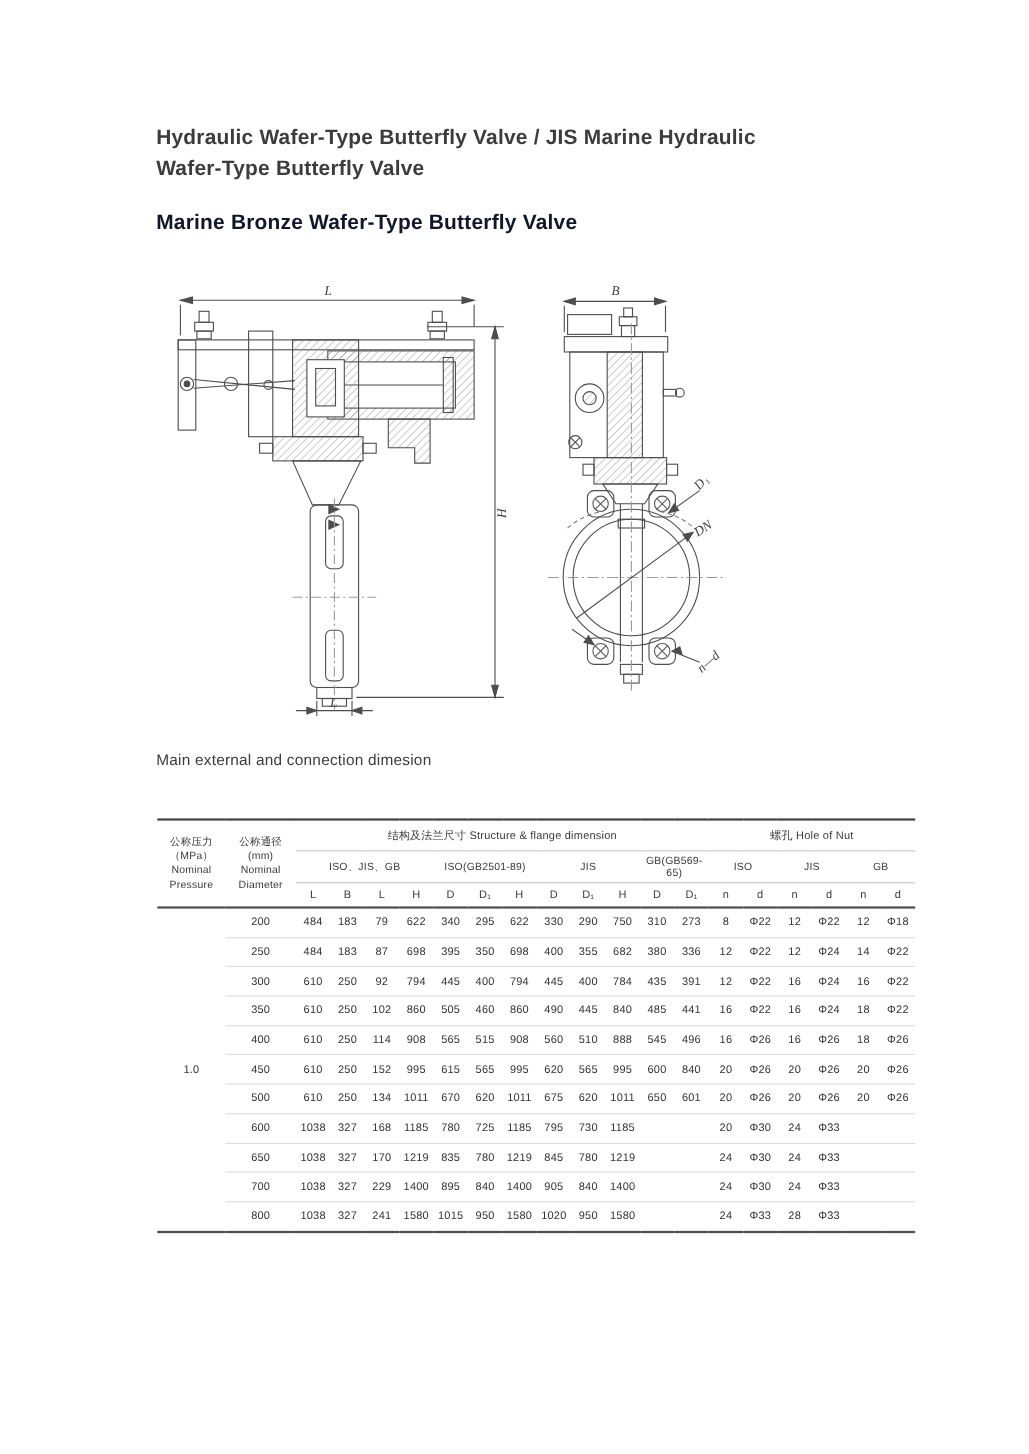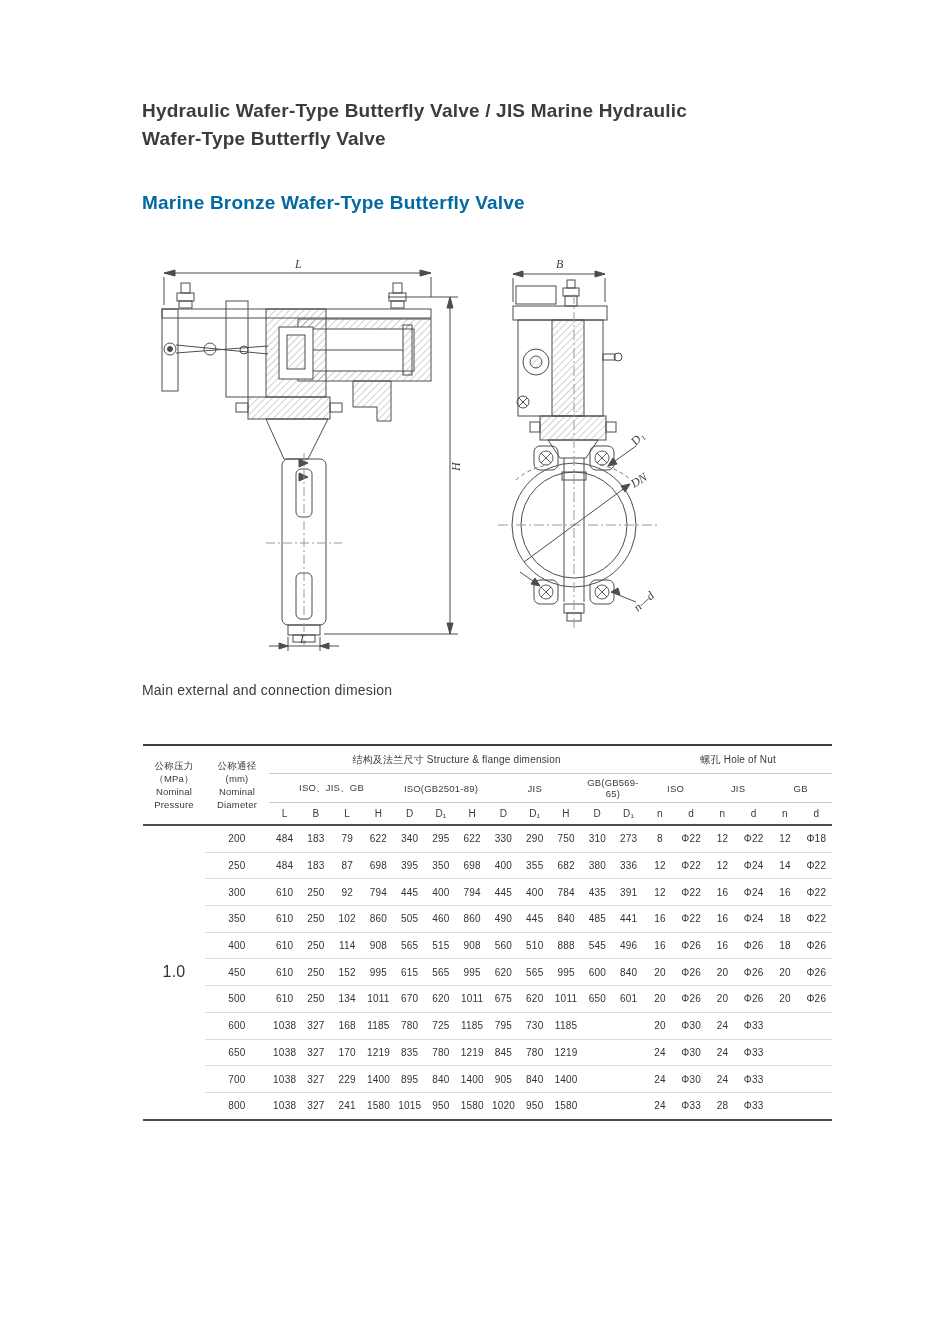--- a/index.html
+++ b/index.html
@@ -2,27 +2,27 @@
 <html><head>
 <meta charset="utf-8">
 <style>
   html,body{margin:0;padding:0;background:#ffffff;}
   .sheet{
     position:relative;width:935px;height:1322px;background:#ffffff;overflow:hidden;
     font-family:"Liberation Sans","DejaVu Sans",sans-serif;color:#383838;
   }
   
   .page-title{
-    position:absolute;left:142px;top:97px;width:680px;
+    position:absolute;left:142px;top:112px;width:680px;
     font-size:19px;font-weight:bold;color:#3c3c3c;line-height:28px;
     white-space:pre-line;letter-spacing:.2px;
   }
   .page-subtitle{
     position:absolute;left:142px;top:192px;width:680px;
-    font-size:19px;font-weight:bold;color:#0369a1;letter-spacing:.2px;
+    font-size:19px;font-weight:bold;color:#0f172a;letter-spacing:.2px;
   }
   .section-heading{
     position:absolute;left:142px;top:682px;
     font-size:14px;font-weight:normal;color:#3c3c3c;letter-spacing:.2px;
   }
   
   .drawing{position:absolute;}
   .drawing-left{left:148px;top:253px;}
   .drawing-right{left:490px;top:250px;}
   svg{display:block;}
@@ -39,21 +39,21 @@
     font-weight:normal;letter-spacing:.2px;
   }
   thead th{color:#3a3a3a;}
   .hdr-main{font-size:9.5px;line-height:13px;white-space:pre-line;}
   .hdr-grp{font-size:10px;height:27px;border-bottom:1px solid #c6c6c6;}
   .hdr-sub{font-size:9.5px;height:28px;border-bottom:1px solid #c6c6c6;}
   .hdr-col{font-size:10px;height:21px;}
   .hdr-bottom{border-bottom:2px solid #4d4d4d;}
   tbody td{height:25.7px;border-top:1px solid #dcdcdc;}
   tbody tr:first-child td{border-top:none;}
-  td.pressure-cell{border-top:none;font-size:16px;margin-top:47px;}
+  td.pressure-cell{border-top:none;font-size:10px;margin-top:47px;}
 </style>
 </head>
 <body>
 
 <div class="sheet">
 
   <div class="page-title">Hydraulic Wafer-Type Butterfly Valve /  JIS Marine Hydraulic
 Wafer-Type Butterfly Valve</div>
   <div class="page-subtitle">Marine Bronze Wafer-Type Butterfly Valve</div>
 

